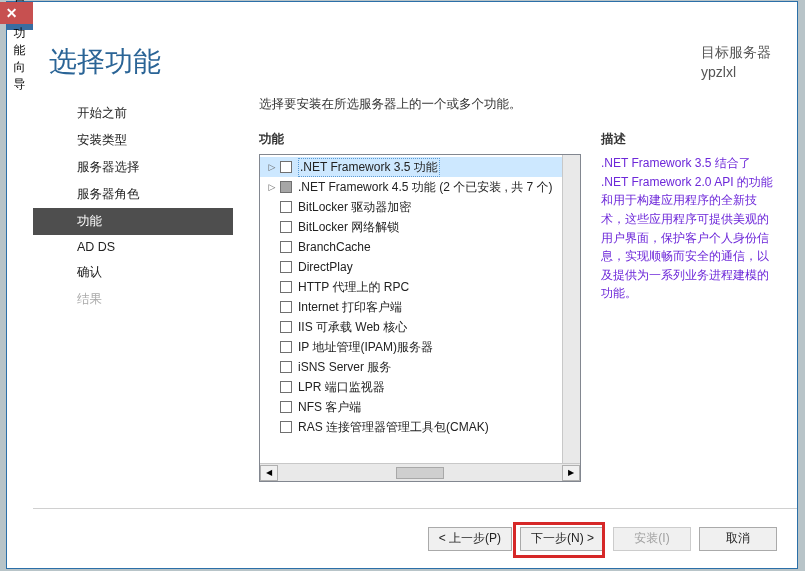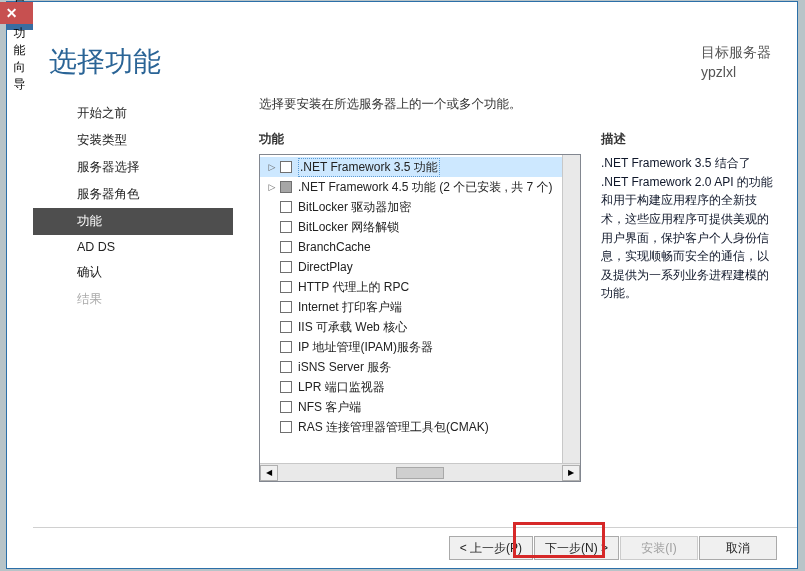--- a/index.html
+++ b/index.html
@@ -36,22 +36,22 @@
 .checkbox.semi { background: #a6a6a6; }
 .tree-label { white-space: nowrap; }
 .tree-label.selected-text { border: 1px dotted #5a9bd5; padding: 0 1px; }
 .hscroll { height: 18px; background: #e9e9e9; border-top: 1px solid #c8c8c8; display: flex; align-items: center; }
 .hscroll-btn { width: 18px; height: 16px; border: 1px solid #b0b0b0; background: #f0f0f0; display: flex; align-items: center; justify-content: center; font-size: 8px; }
 .hscroll-track { flex: 1; height: 16px; display: flex; align-items: center; justify-content: center; }
 .hscroll-thumb { width: 48px; height: 12px; background: #cfcfcf; border: 1px solid #a8a8a8; }
 .vscroll { width: 18px; background: #e9e9e9; border-left: 1px solid #c8c8c8; }
 .tree-inner { display: flex; flex: 1; overflow: hidden; }
 .col-right { flex: 1; }
-.desc-text { font-size: 12px; color: #0f172a; line-height: 1.55; }
-.footer { height: 41px; border-top: 1px solid #d0d0d0; display: flex; align-items: center; justify-content: flex-end; padding-right: 20px; gap: 1px; }
+.desc-text { font-size: 12px; color: #6d28d9; line-height: 1.55; }
+.footer { height: 60px; border-top: 1px solid #d0d0d0; display: flex; align-items: center; justify-content: flex-end; padding-right: 20px; gap: 8px; }
 .btn { height: 24px; min-width: 78px; padding: 0 10px; font-size: 12px; border: 1px solid #aaa; background: #f0f0f0; color: #222; cursor: pointer; }
 .btn.disabled { color: #a0a0a0; border-color: #ccc; }
 .highlight-box { position: absolute; border: 3px solid #d62828; left: 506px; bottom: 10px; width: 92px; height: 36px; pointer-events: none; }
 </style>
 </head>
 <body>
 
 <div class="window">
   <div class="titlebar">
     <div class="titlebar-icon">

